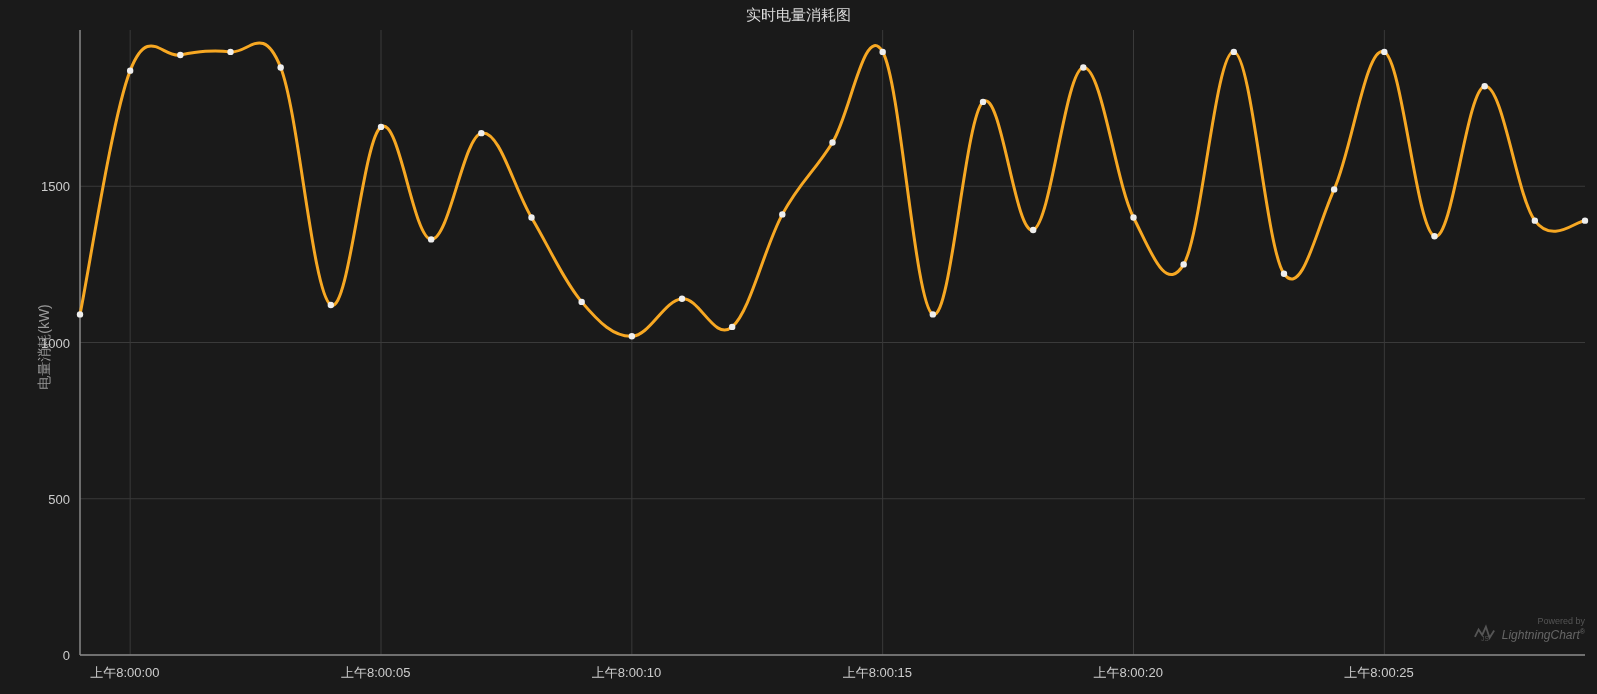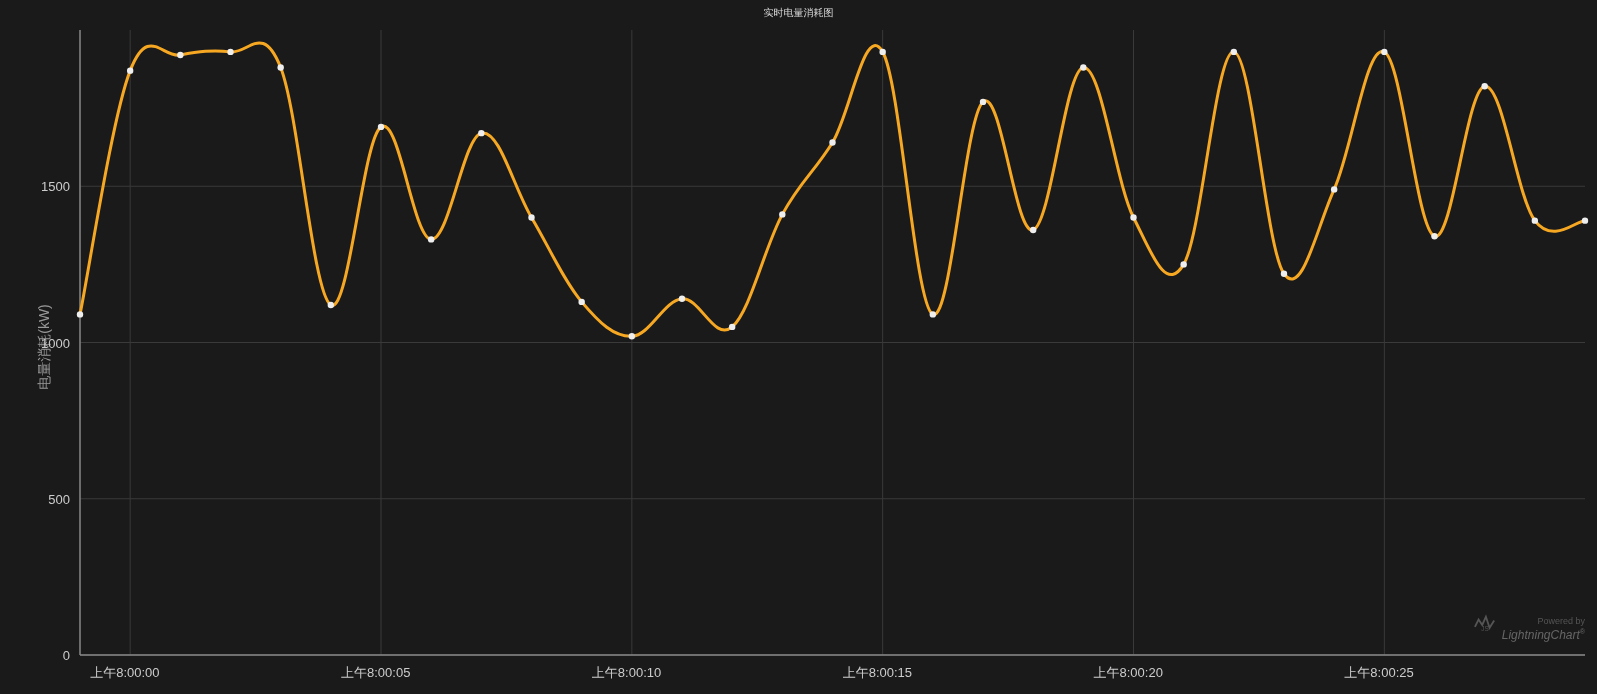--- a/index.html
+++ b/index.html
@@ -18,42 +18,42 @@
     background: #1a1a1a;
     box-sizing: border-box;
   }
   .chart-title {
     position: absolute;
     top: 6px;
     left: 0;
     right: 0;
     text-align: center;
     color: #ddd;
-    font-size: 10px;
+    font-size: 15px;
   }
   .y-axis-title {
     position: absolute;
     left: 2px;
     top: 50%;
     transform: translateY(-50%) rotate(-90deg);
     transform-origin: center;
     color: #999;
     font-size: 14px;
     white-space: nowrap;
   }
   .logo {
     position: absolute;
     right: 12px;
     bottom: 52px;
     color: #555;
     font-size: 11px;
     text-align: right;
     line-height: 1.2;
     display: flex;
-    align-items: flex-start;
+    align-items: flex-end;
     gap: 6px;
   }
   .logo .mark {
     width: 22px;
     height: 18px;
     display: inline-block;
   }
   .logo .mark svg { display:block; }
   .logo .txt { display:inline-block; }
   .logo .txt .small { font-size:9px; color:#555; }

